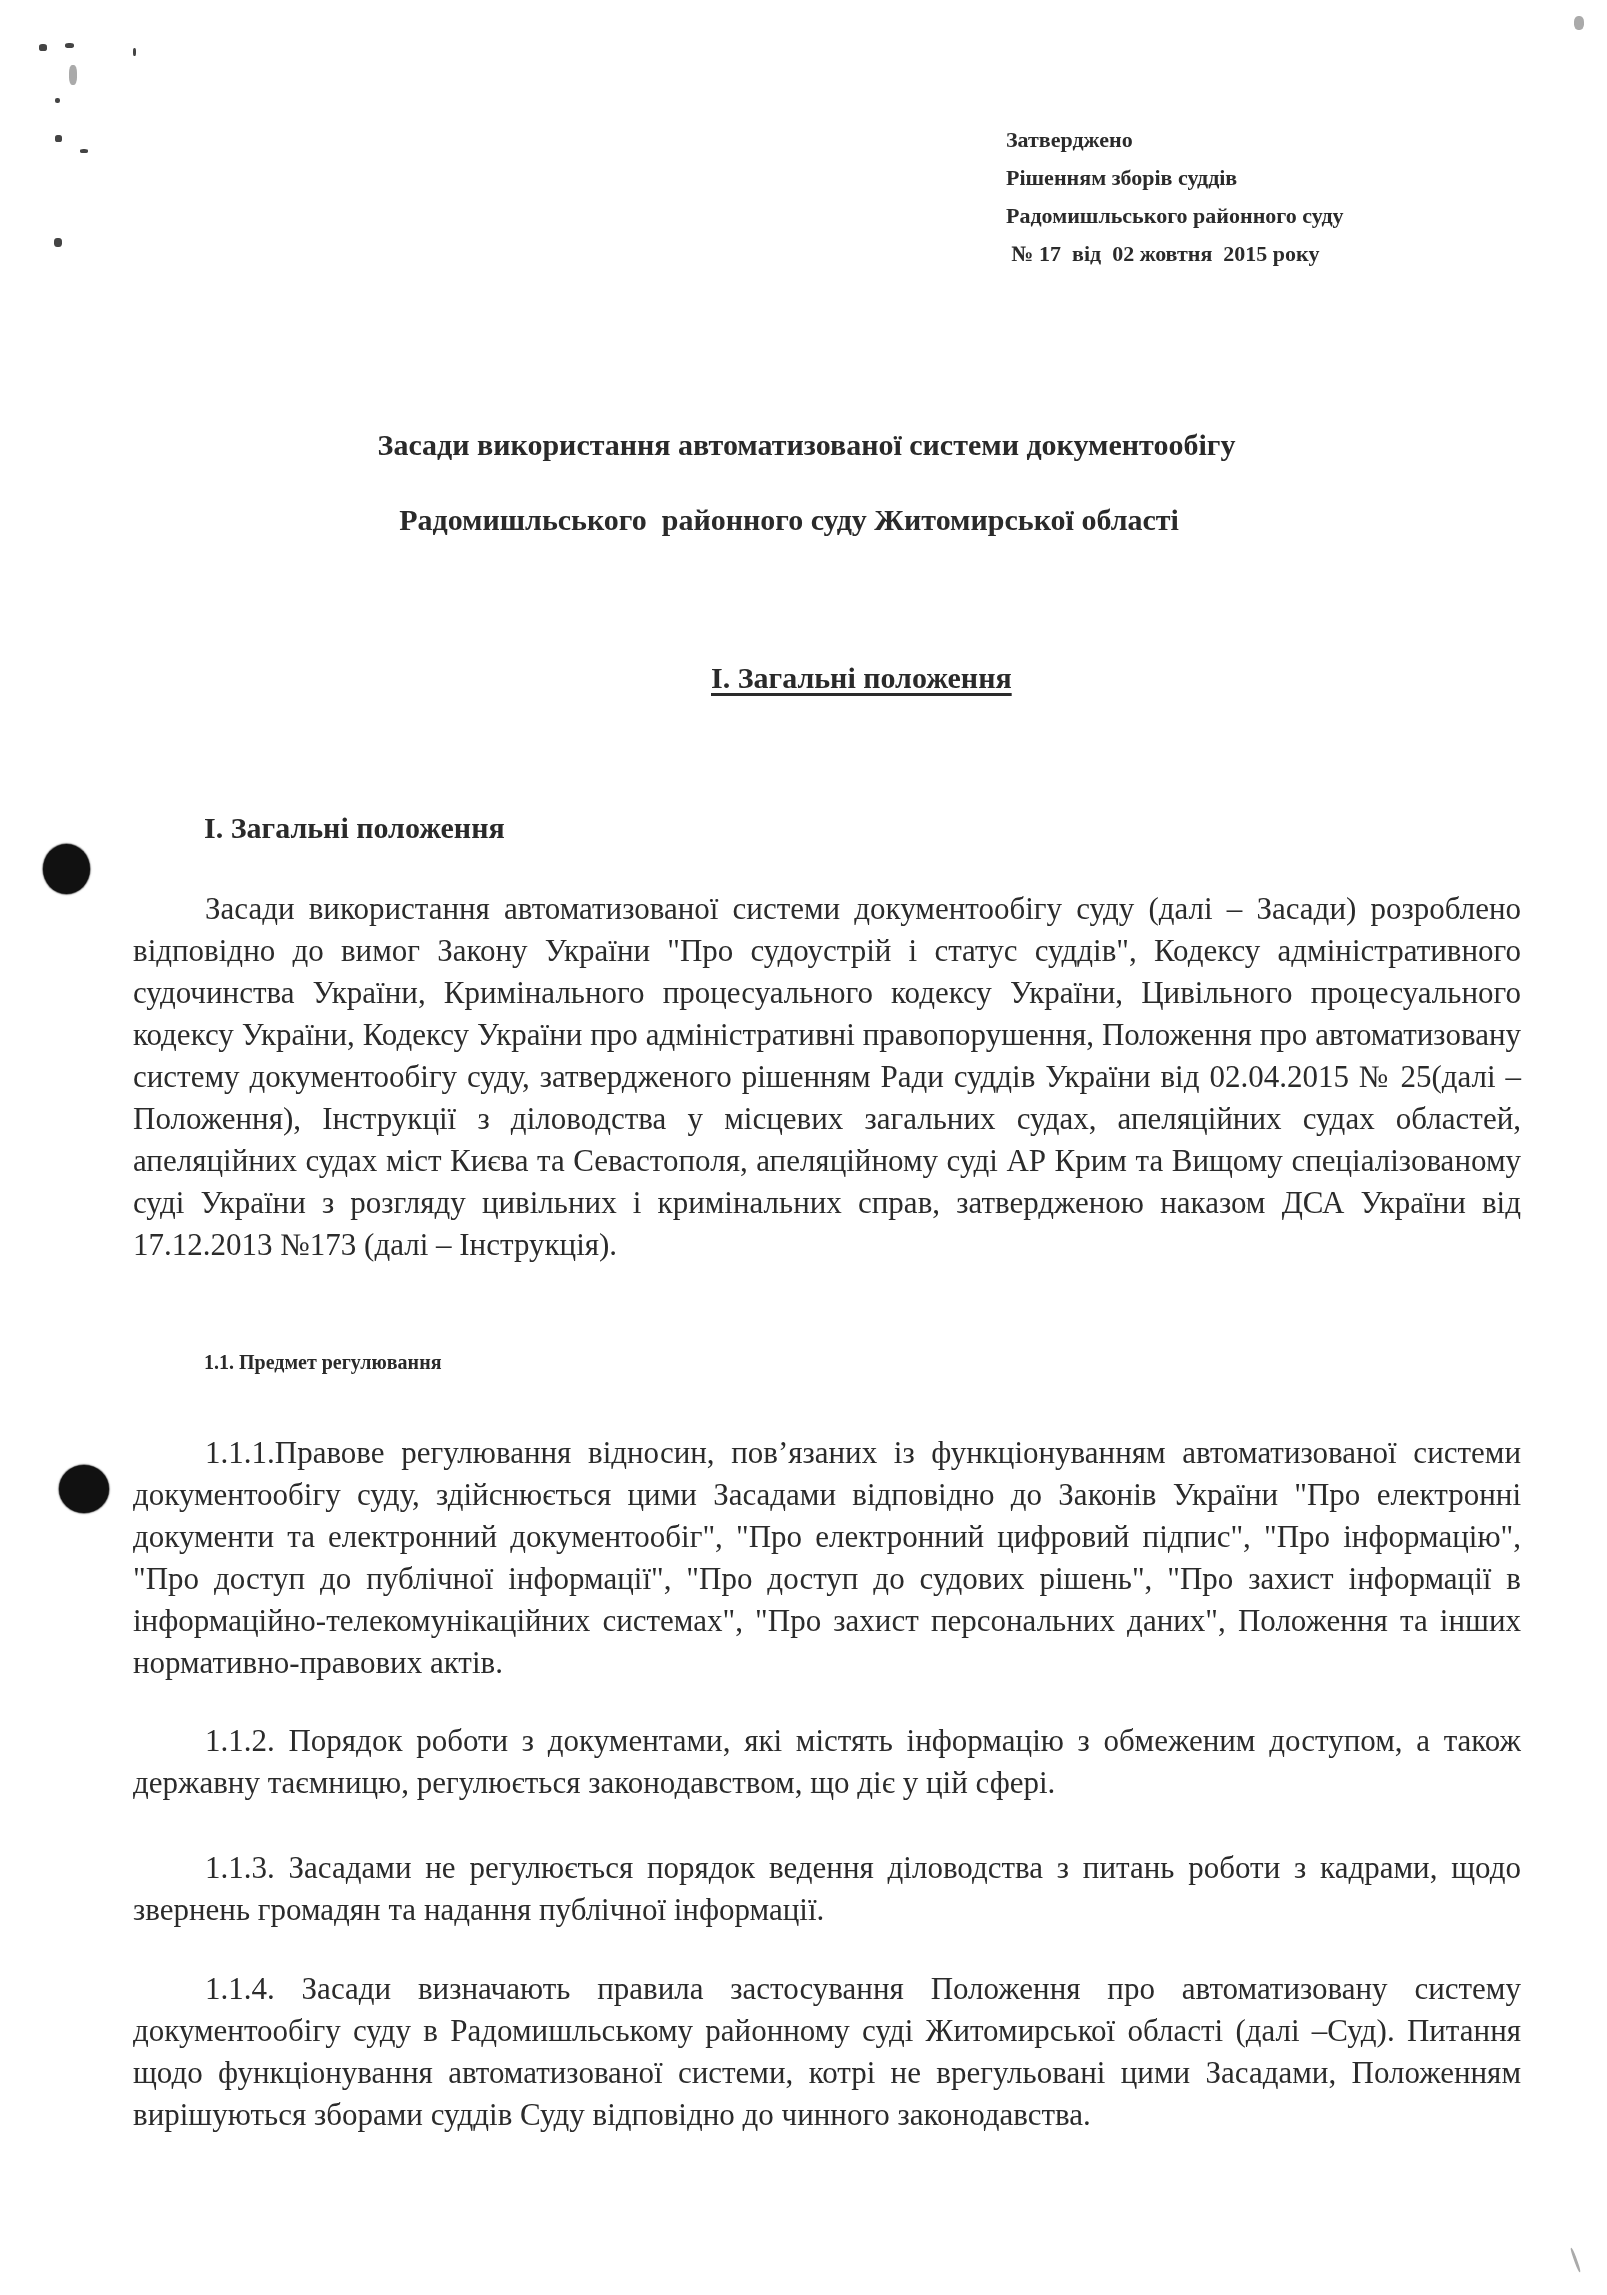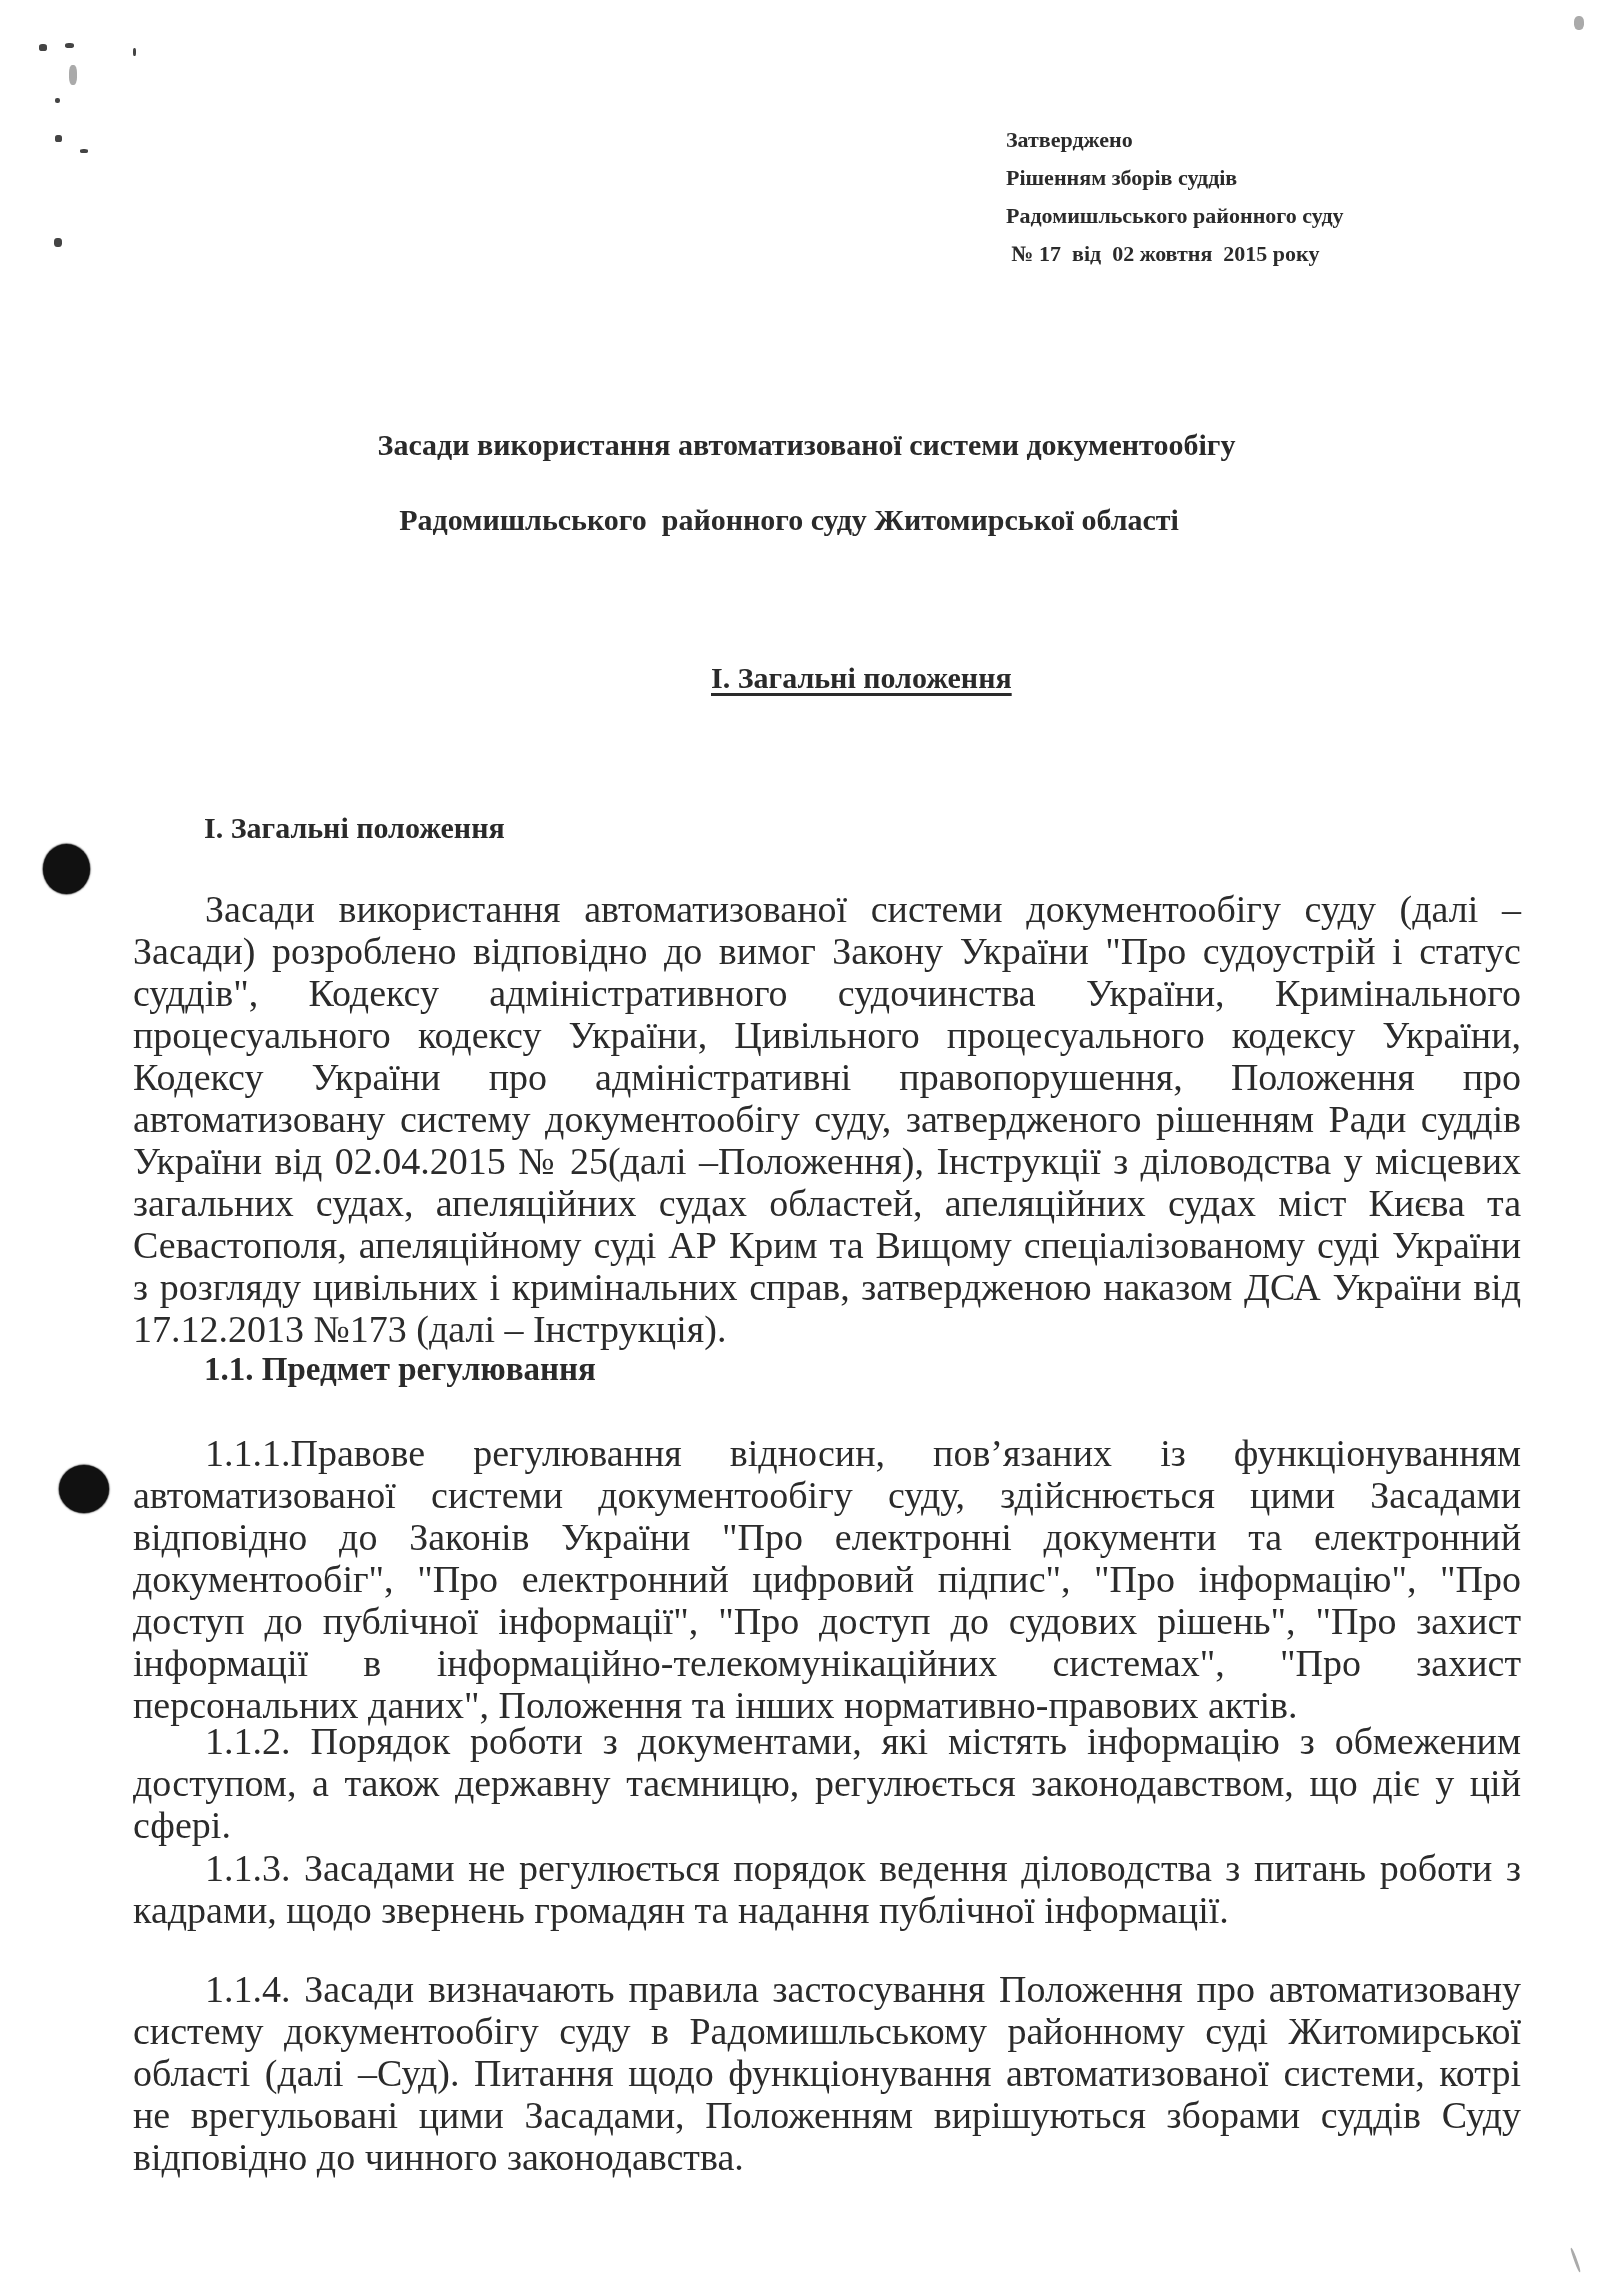--- a/index.html
+++ b/index.html
@@ -19,24 +19,24 @@
   .title1 { top: 428px; padding-left: 85px; box-sizing: border-box; }
   .title2 { top: 503px; padding-left: 50px; box-sizing: border-box; }
   .section-heading-centered {
     left: 711px; top: 661px; font-weight: bold; font-size: 30px; white-space: nowrap;
     text-decoration: underline; text-decoration-thickness: 2.6px; text-underline-offset: 5.2px;
   }
   .section-heading {
     left: 204px; top: 811px; font-weight: bold; font-size: 30px; white-space: nowrap;
   }
   .subheading {
-    left: 204px; top: 1351px; font-weight: bold; font-size: 33px; white-space: nowrap;
+    left: 204px; top: 1351px; font-weight: bold; font-size: 20px; white-space: nowrap;
   }
   .para {
-    left: 133px; width: 1388px; font-size: 38px; line-height: 42px;
+    left: 133px; width: 1388px; font-size: 31px; line-height: 42px;
     text-align: justify; text-indent: 72px; color: #2b2b2b;
   }
   .p-intro { top: 888px; }
   .p111 { top: 1432px; }
   .p112 { top: 1720px; }
   .p113 { top: 1847px; }
   .p114 { top: 1968px; }
   .hole {
     position: absolute; border-radius: 50%; background: #111;
     box-shadow: 0 0 1.3px 0.7px #555;

